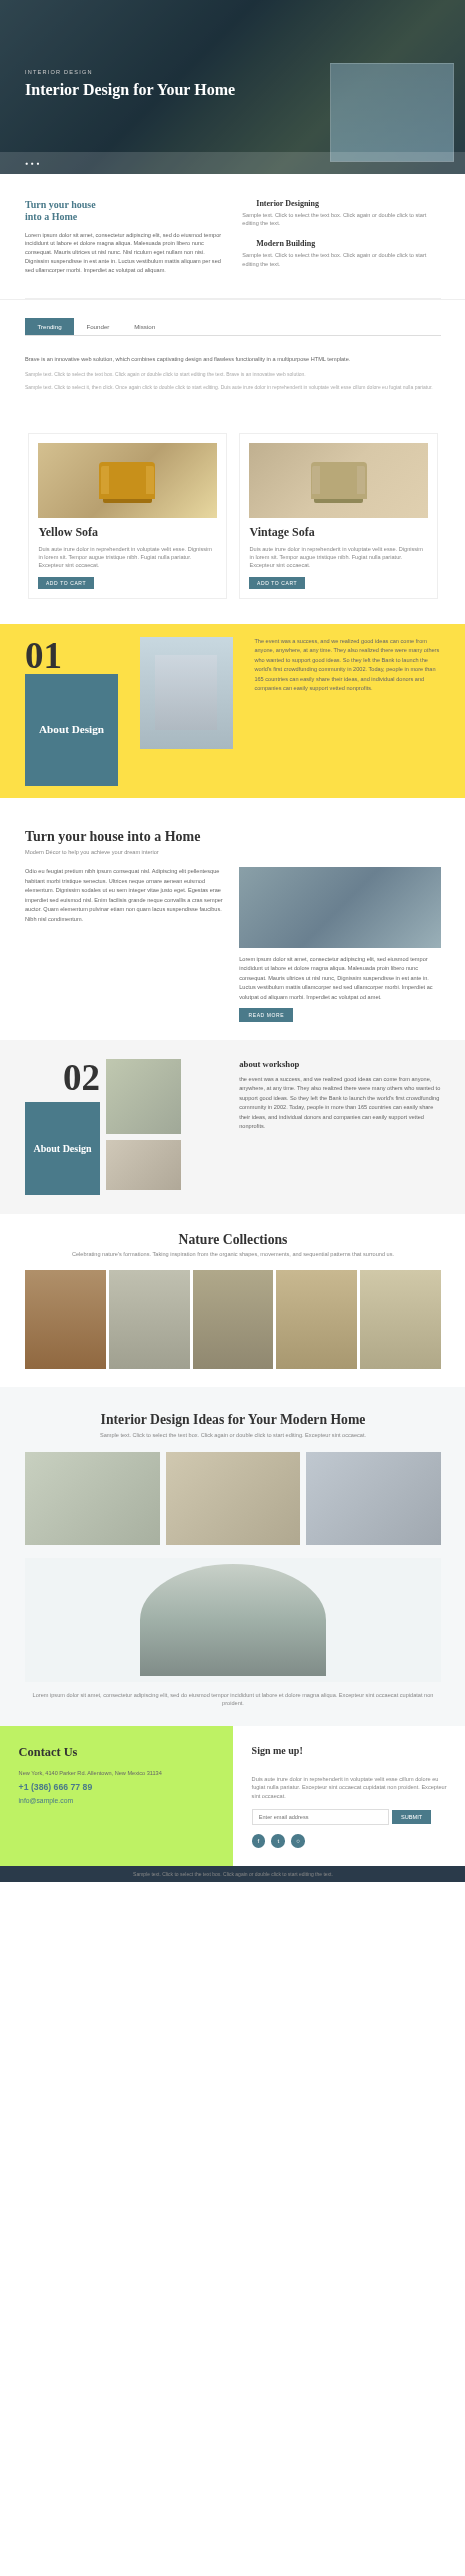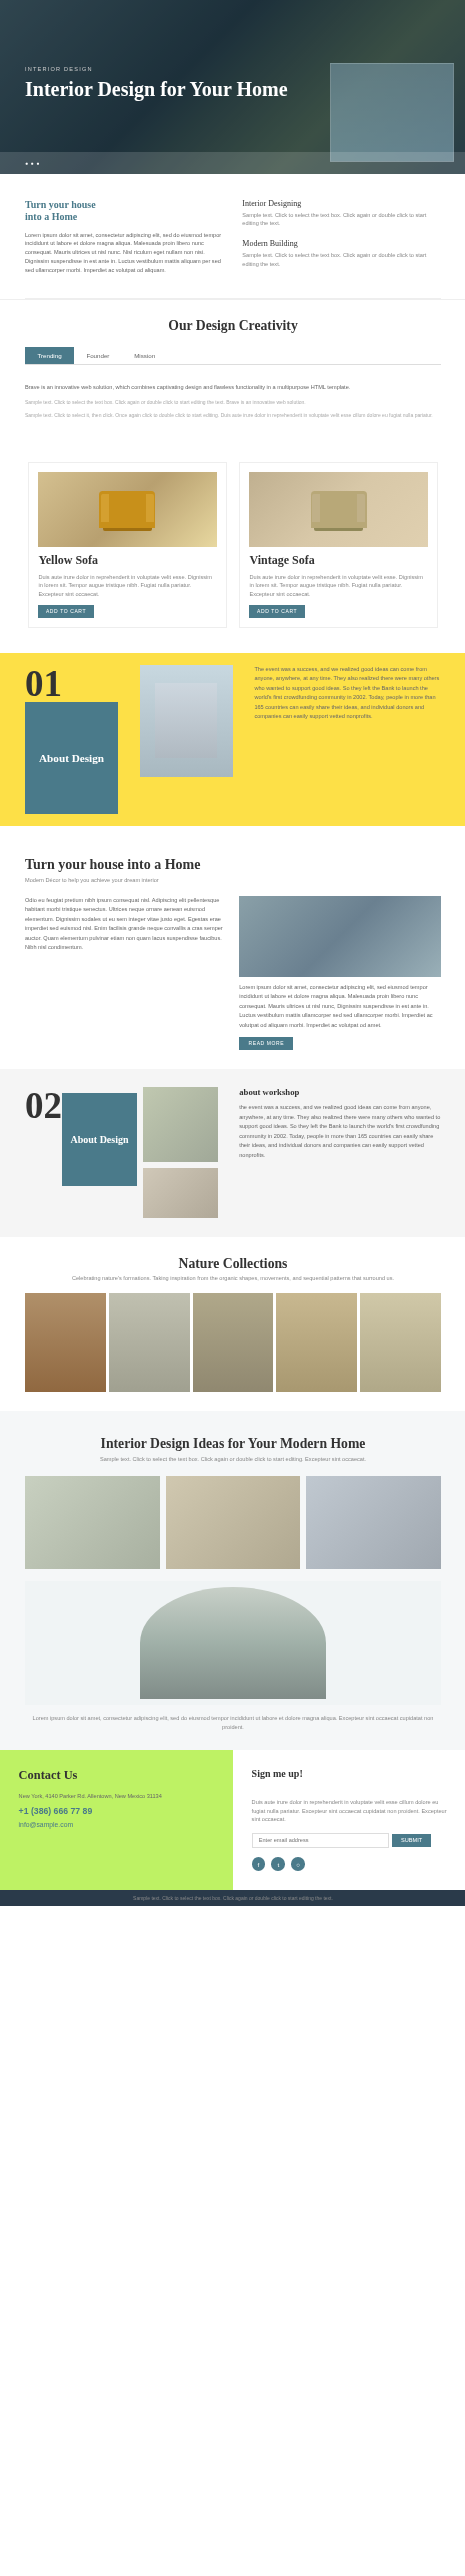--- a/index.html
+++ b/index.html
@@ -28,21 +28,21 @@
     }
     .hero-label {
       font-size: 5.6px;
       letter-spacing: 1.2px;
       text-transform: uppercase;
       color: #ccc;
       font-family: Arial, sans-serif;
       margin-bottom: 5px;
     }
     .hero-title {
-      font-size: 20px;
+      font-size: 16px;
       font-weight: bold;
       line-height: 1.2;
       margin-bottom: 6.2px;
       text-align: center;
     }
     .hero-img-decor {
       position: absolute;
       right: 12.4px;
       bottom: 12.4px;
       width: 124px;
@@ -89,23 +89,24 @@
       font-family: Arial, sans-serif;
     }
     .turn-house-right {
       flex: 1;
     }
     .right-block {
       margin-bottom: 11.2px;
     }
     .right-block h3 {
       font-size: 8px;
-      font-weight: normal;
+      font-weight: bold;
       margin-bottom: 3.1px;
       color: #333;
+      margin-left: 14px;
     }
     .right-block p {
       font-size: 5.6px;
       color: #888;
       font-family: Arial, sans-serif;
       line-height: 1.5;
     }
 
     
     .design-creativity {
@@ -310,21 +311,22 @@
       padding: 18.6px 25px;
       background: #f5f5f5;
     }
     .about-design-2-left {
       flex: 1;
       display: flex;
       gap: 6.2px;
     }
     .about-2-number-col {
       display: flex;
-      flex-direction: row;
+      flex-direction: column;
+      align-items: flex-end;
     }
     .about-2-number {
       font-size: 37px;
       font-weight: bold;
       color: #333;
       line-height: 1;
     }
     .about-2-box {
       width: 75px;
       height: 93px;
@@ -591,21 +593,20 @@
     <div class="right-block">
       <h3>Modern Building</h3>
       <p>Sample text. Click to select the text box. Click again or double click to start editing the text.</p>
     </div>
   </div>
 </section>
 
 <div class="section-divider"></div>
 
 <section class="design-creativity">
-  <h2>Our Design Creativity</h2>
   <div class="tabs">
     <button class="tab active">Trending</button>
     <button class="tab">Founder</button>
     <button class="tab">Mission</button>
   </div>
   <div class="tab-content">
     <p>Brave is an innovative web solution, which combines captivating design and flawless functionality in a multipurpose HTML template.</p>
     <p class="sample-text">Sample text. Click to select the text box. Click again or double click to start editing the text. Brave is an innovative web solution.</p>
     <p class="sample-text">Sample text. Click to select it, then click. Once again click to double click to start editing. Duis aute irure dolor in reprehenderit in voluptate velit esse cillum dolore eu fugiat nulla pariatur.</p>
   </div>

